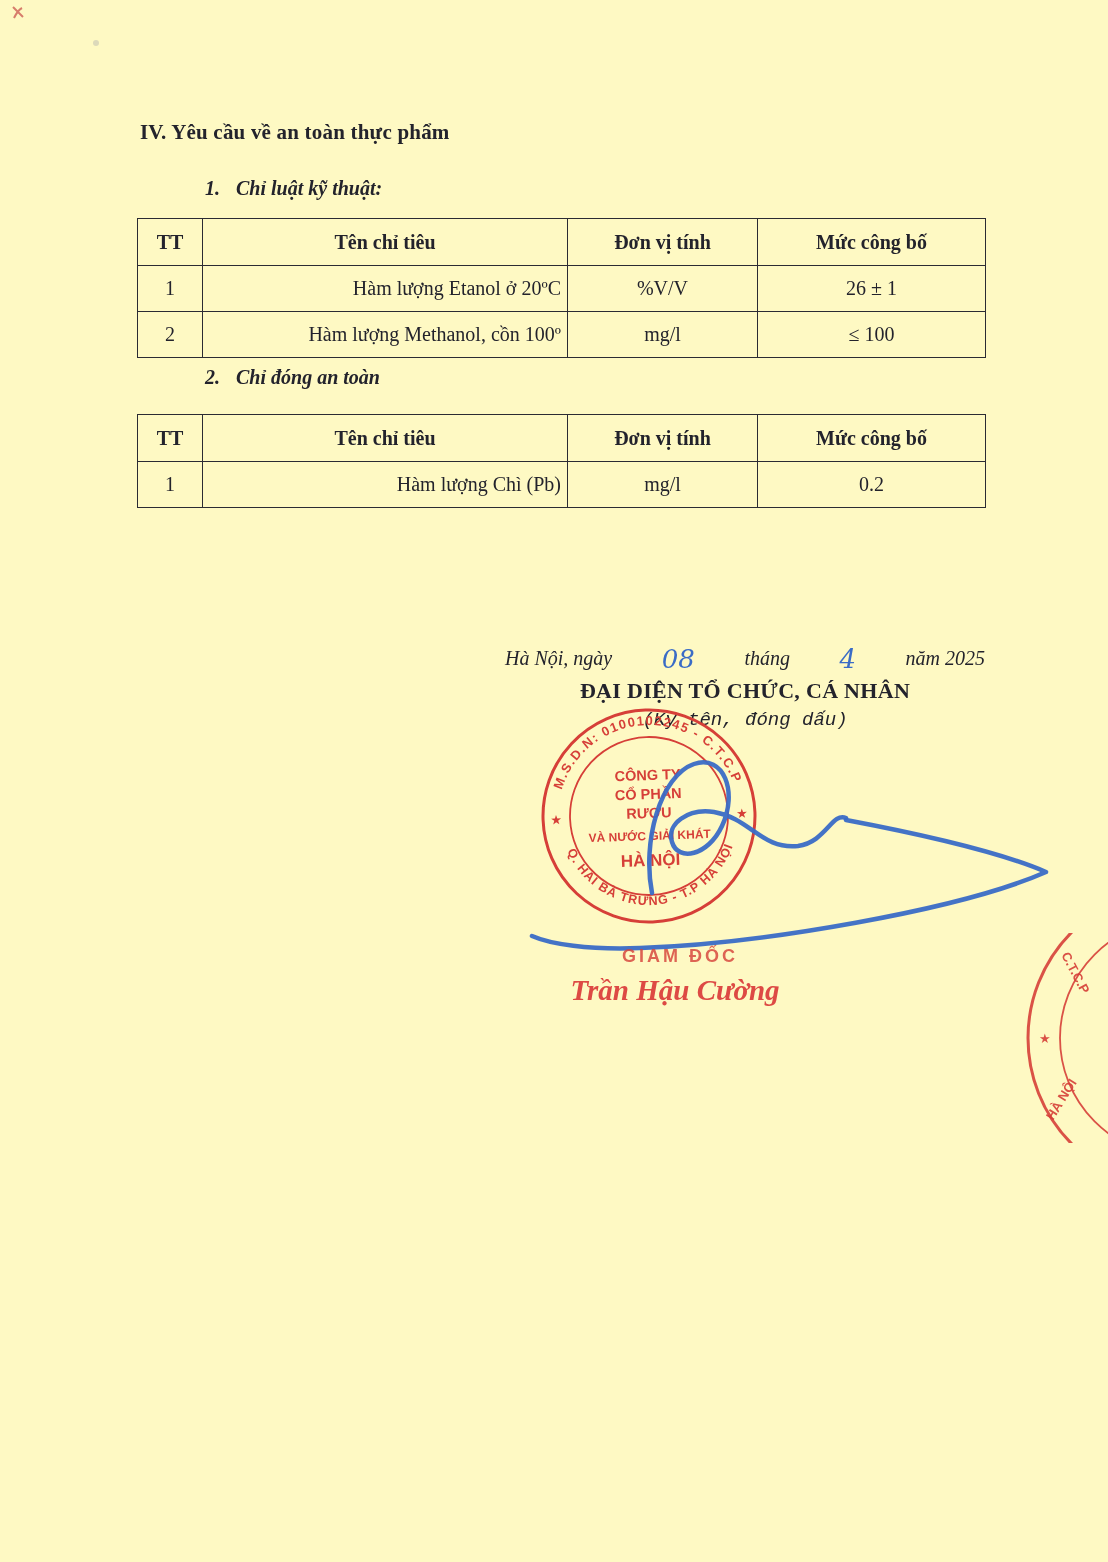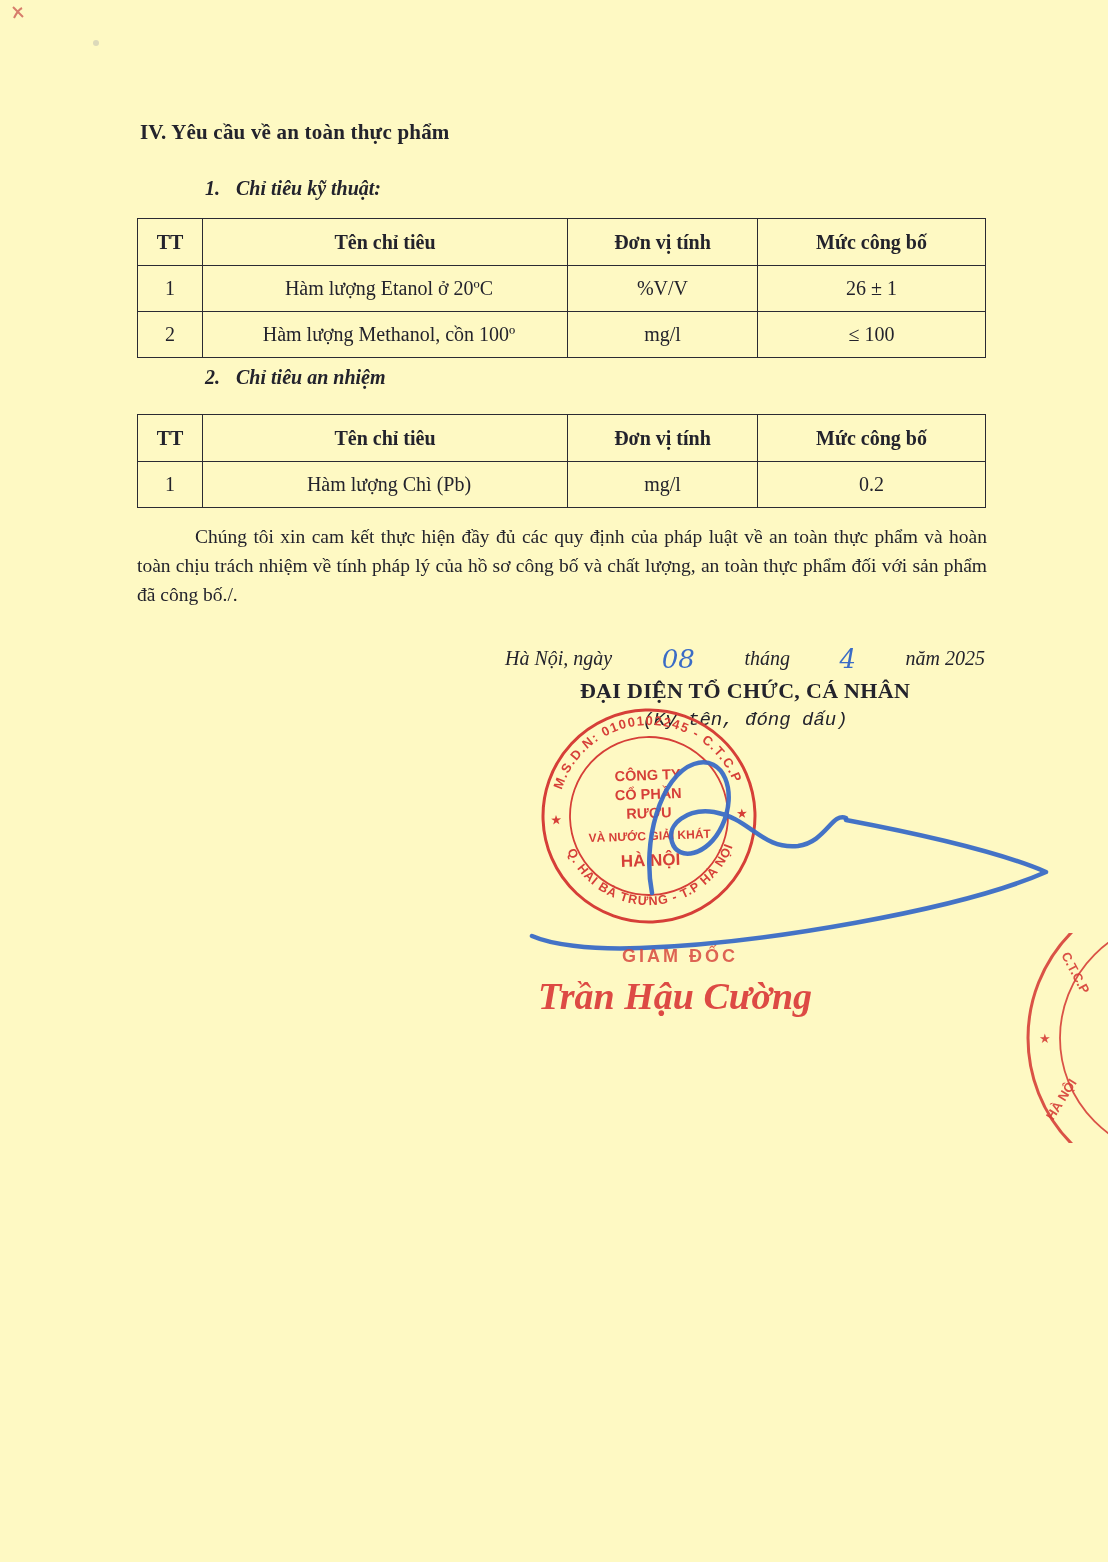--- a/index.html
+++ b/index.html
@@ -34,21 +34,21 @@
   .spec-table col.w-tt{width:65px;}
   .spec-table col.w-name{width:365px;}
   .spec-table col.w-unit{width:190px;}
   .spec-table col.w-val{width:228px;}
   .spec-table th,.spec-table td{
     border:1.7px solid #2b2b33;
     padding:0 6px;vertical-align:middle;margin-top:47px;
   }
   .spec-table th{height:46px;font-weight:bold;text-align:center;}
   .spec-table td{height:45px;text-align:center;}
-  .spec-table td.l{text-align:center;padding-left:14px;}
+  .spec-table td.l{text-align:right;padding-left:14px;}
   
   .commitment{
     position:absolute;left:137px;top:522px;width:850px;margin:0;
     font-size:19.5px;line-height:29px;text-align:justify;text-indent:58px;
   }
   
   .sig-head{
     position:absolute;left:505px;top:641px;width:480px;text-align:center;
   }
   .date-line{
@@ -93,21 +93,21 @@
   }
   
   .position-title{
     position:absolute;left:565px;top:946px;width:230px;text-align:center;
     font-family:Liberation Sans, sans-serif;
     font-size:18px;font-weight:bold;letter-spacing:3px;
     color:var(--stamp-red,#d63f38);opacity:.8;
   }
   .signer-name{
     position:absolute;left:520px;top:974px;width:310px;text-align:center;
-    font-style:italic;font-weight:bold;font-size:38px;
+    font-style:italic;font-weight:bold;font-size:29px;
     color:var(--name-red,#dd4a44);
   }
   
   .edge-stamp{
     position:absolute;left:983px;top:933px;width:125px;height:210px;
   }
   .edge-stamp .ring{fill:none;stroke:var(--stamp-red,#d63f38);stroke-width:3;opacity:.9;}
   .edge-stamp .ring.thin{stroke-width:1.8;}
   .edge-stamp text{
     fill:var(--stamp-red,#d63f38);
@@ -128,21 +128,21 @@
 
   <svg class="speck speck-1" viewBox="0 0 18 18">
     <path d="M 3 3 L 13 13 M 12 4 C 8 6 6 10 4 14"></path>
   </svg>
   <div class="speck speck-2"></div>
 
   <h1 class="doc-title">IV. Yêu cầu về an toàn thực phẩm</h1>
 
   <div class="sub-heading sub1">
     <span>1.</span>
-    <span>Chỉ tiêu kỹ thuật:</span>
+    <span>Chỉ luật kỹ thuật:</span>
   </div>
 
   <table class="spec-table t1">
     <colgroup>
         <col class="w-tt">
         <col class="w-name">
         <col class="w-unit">
         <col class="w-val">
       </colgroup>
     <thead>
@@ -164,21 +164,21 @@
         <td>2</td>
         <td class="l">Hàm lượng Methanol, cồn 100º</td>
         <td>mg/l</td>
         <td>≤ 100</td>
       </tr>
     </tbody>
   </table>
 
   <div class="sub-heading sub2">
     <span>2.</span>
-    <span>Chỉ tiêu an nhiệm</span>
+    <span>Chỉ đóng an toàn</span>
   </div>
 
   <table class="spec-table t2">
     <colgroup>
         <col class="w-tt">
         <col class="w-name">
         <col class="w-unit">
         <col class="w-val">
       </colgroup>
     <thead>
@@ -192,21 +192,20 @@
     <tbody>
       <tr>
         <td>1</td>
         <td class="l">Hàm lượng Chì (Pb)</td>
         <td>mg/l</td>
         <td>0.2</td>
       </tr>
     </tbody>
   </table>
 
-  <p class="commitment">Chúng tôi xin cam kết thực hiện đầy đủ các quy định của pháp luật về an toàn thực phẩm và hoàn toàn chịu trách nhiệm về tính pháp lý của hồ sơ công bố và chất lượng, an toàn thực phẩm đối với sản phẩm đã công bố./.</p>
 
   <div class="sig-head">
     <div class="date-line">
       <span>Hà Nội, ngày</span>
       <span class="hand">08</span>
       <span>tháng</span>
       <span class="hand">4</span>
       <span>năm 2025</span>
     </div>
     <div class="rep-title">ĐẠI DIỆN TỔ CHỨC, CÁ NHÂN</div>

